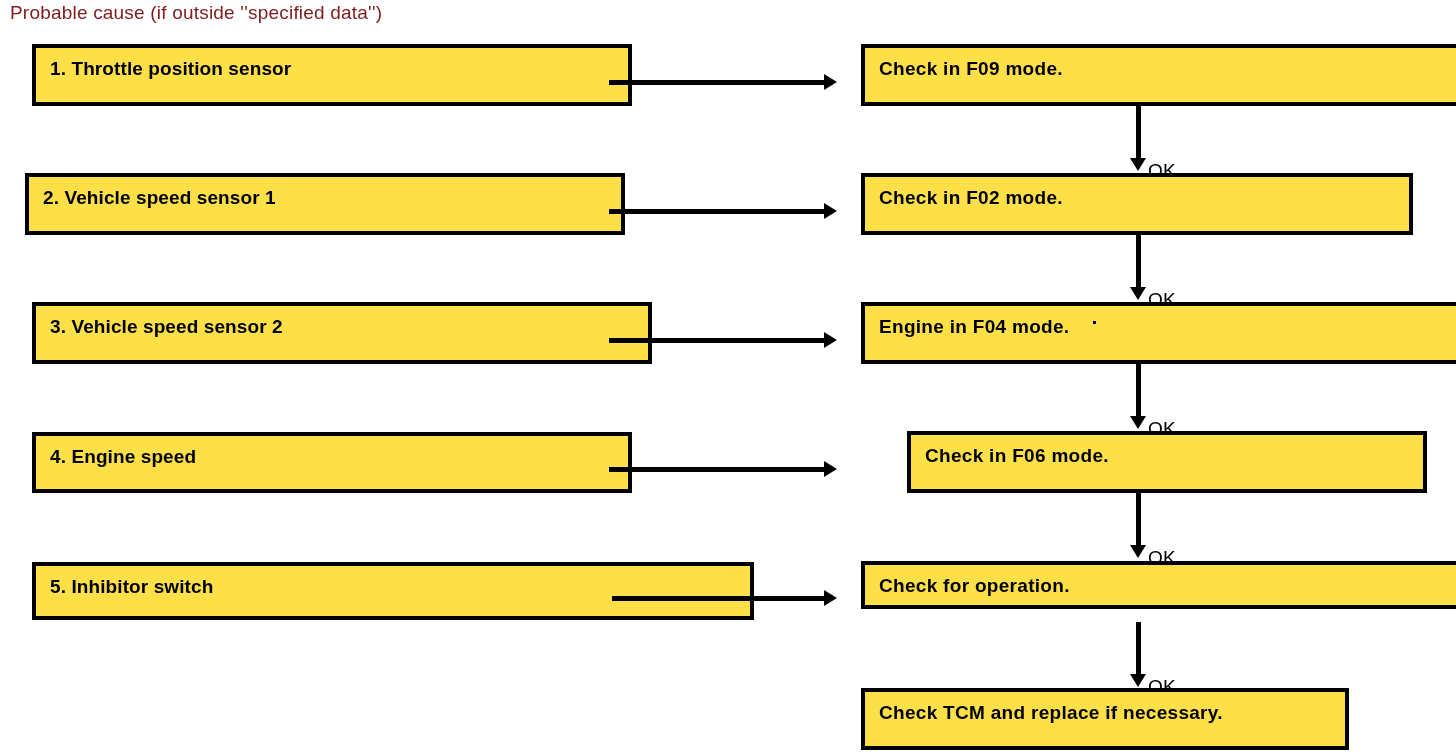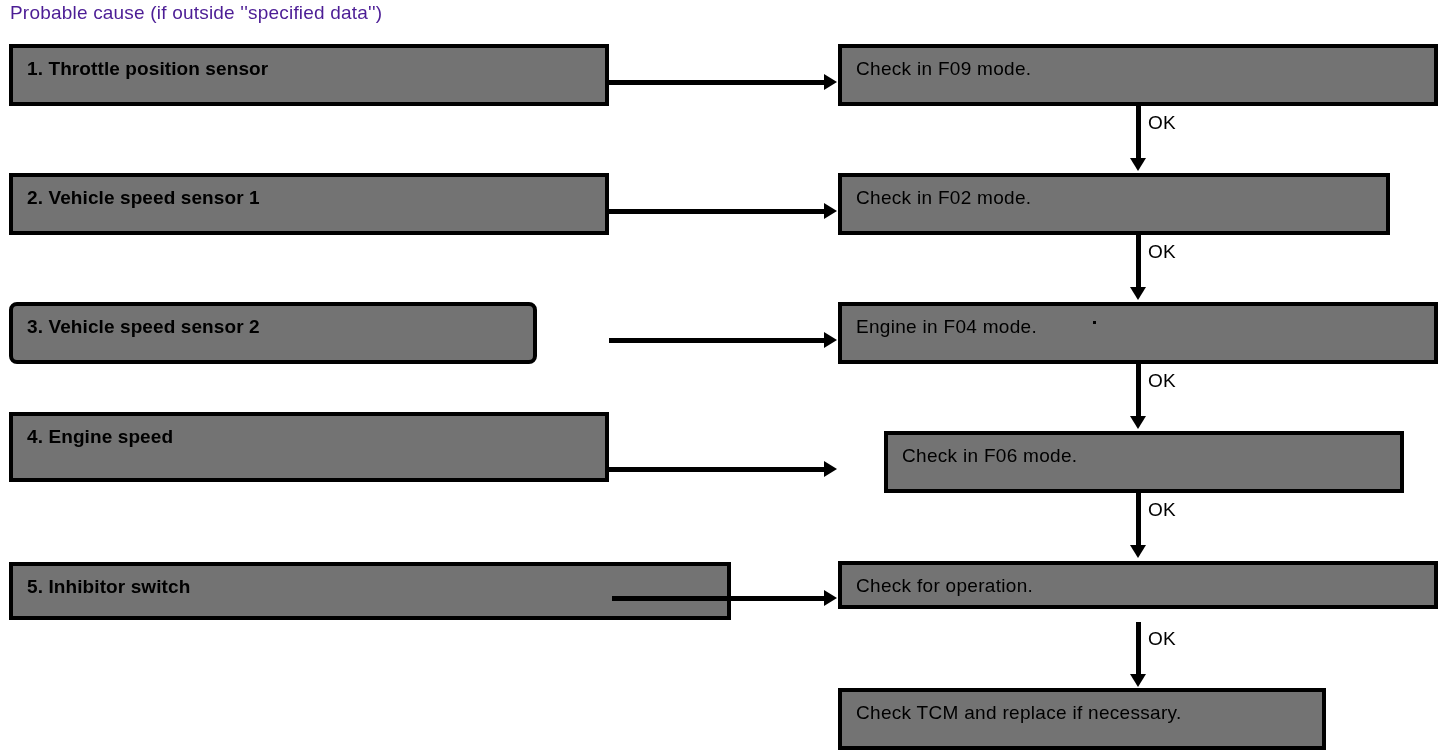--- a/index.html
+++ b/index.html
@@ -19,42 +19,43 @@
     overflow: hidden;
   }
   .caption {
     position: absolute;
     left: 10px;
     top: 2px;
     font-size: 19px;
     line-height: 22px;
     letter-spacing: 0.2px;
     white-space: nowrap;
-    color: #4c1d95;
+    color: #7f1d1d;
   }
   .box {
     position: absolute;
     box-sizing: border-box;
     border: 4px solid #000000;
-    background: #737373;
+    background: #fde047;
+    margin-left: 23px;
   }
   .box-label {
     position: absolute;
     left: 14px;
     top: 9px;
     font-size: 19px;
     line-height: 24px;
     white-space: nowrap;
   }
   .box.cause .box-label {
     font-weight: bold;
     letter-spacing: 0.1px;
   }
   .box.check .box-label {
-    font-weight: normal;
+    font-weight: bold;
     letter-spacing: 0.3px;
   }
   
   .h-conn {
     position: absolute;
     height: 5px;
     background: #000000;
   }
   .h-arrowhead {
     position: absolute;
@@ -77,20 +78,21 @@
     border-left: 8px solid transparent;
     border-right: 8px solid transparent;
     border-top: 13px solid #000000;
   }
   .ok-label {
     position: absolute;
     font-size: 19px;
     line-height: 21px;
     white-space: nowrap;
     letter-spacing: 0.3px;
+    margin-top: 48px;
   }
   .speck {
     position: absolute;
     width: 3px;
     height: 3px;
     background: #000000;
   }
 </style>
 </head>
 <body>
@@ -106,50 +108,50 @@
   <div class="h-arrowhead" style="left:824px; top:74px;"></div>
 
   <div class="box check" style="left:838px; top:44px; width:600px; height:62px;">
     <span class="box-label">Check in F09 mode.</span>
   </div>
 
   <div class="v-conn" style="left:1136px; top:106px; height:54px;"></div>
   <div class="v-arrowhead" style="left:1130px; top:158px;"></div>
   <div class="ok-label" style="left:1148px; top:112px;">OK</div>
 
-  <div class="box cause" style="left:9px; top:173px; width:600px; height:62px;padding-left:10px;">
+  <div class="box cause" style="left:2px; top:173px; width:600px; height:62px;padding-left:10px;">
     <span class="box-label">2. Vehicle speed sensor 1</span>
   </div>
   <div class="h-conn" style="left:609px; top:209px; width:219px;"></div>
   <div class="h-arrowhead" style="left:824px; top:203px;"></div>
 
   <div class="box check" style="left:838px; top:173px; width:552px; height:62px;">
     <span class="box-label">Check in F02 mode.</span>
   </div>
 
   <div class="v-conn" style="left:1136px; top:235px; height:54px;"></div>
   <div class="v-arrowhead" style="left:1130px; top:287px;"></div>
   <div class="ok-label" style="left:1148px; top:241px;">OK</div>
 
-  <div class="box cause" style="left:9px; top:302px; width:528px; height:62px;border-radius:8px;">
+  <div class="box cause" style="left:9px; top:302px; width:620px; height:62px;">
     <span class="box-label">3. Vehicle speed sensor 2</span>
   </div>
   <div class="h-conn" style="left:609px; top:338px; width:219px;"></div>
   <div class="h-arrowhead" style="left:824px; top:332px;"></div>
 
   <div class="box check" style="left:838px; top:302px; width:600px; height:62px;">
     <span class="box-label">Engine in F04 mode.</span>
   </div>
   <div class="speck" style="left:1093px; top:321px;"></div>
 
   <div class="v-conn" style="left:1136px; top:364px; height:54px;"></div>
   <div class="v-arrowhead" style="left:1130px; top:416px;"></div>
   <div class="ok-label" style="left:1148px; top:370px;">OK</div>
 
-  <div class="box cause" style="left:9px; top:412px; width:600px; height:70px;">
+  <div class="box cause" style="left:9px; top:432px; width:600px; height:61px;">
     <span class="box-label">4. Engine speed</span>
   </div>
   <div class="h-conn" style="left:609px; top:467px; width:219px;"></div>
   <div class="h-arrowhead" style="left:824px; top:461px;"></div>
 
   <div class="box check" style="left:884px; top:431px; width:520px; height:62px;">
     <span class="box-label">Check in F06 mode.</span>
   </div>
 
   <div class="v-conn" style="left:1136px; top:493px; height:54px;"></div>

